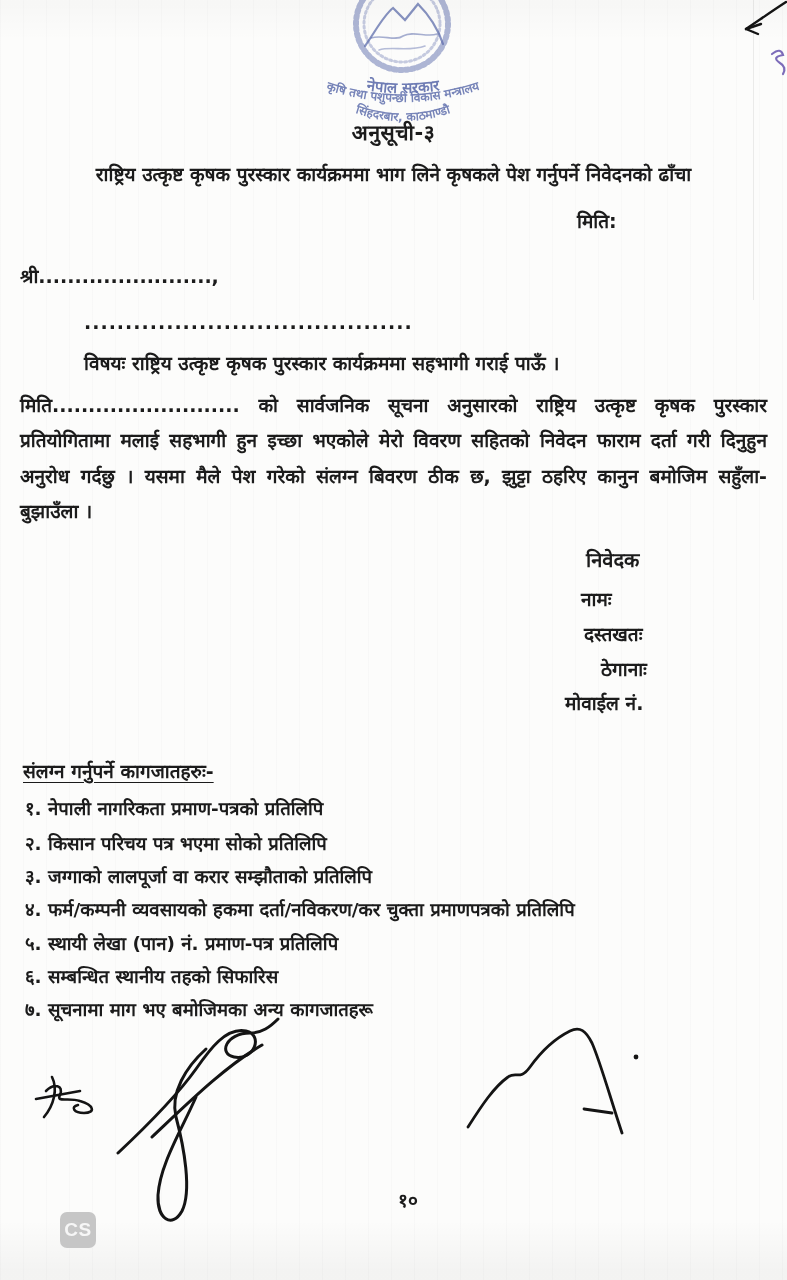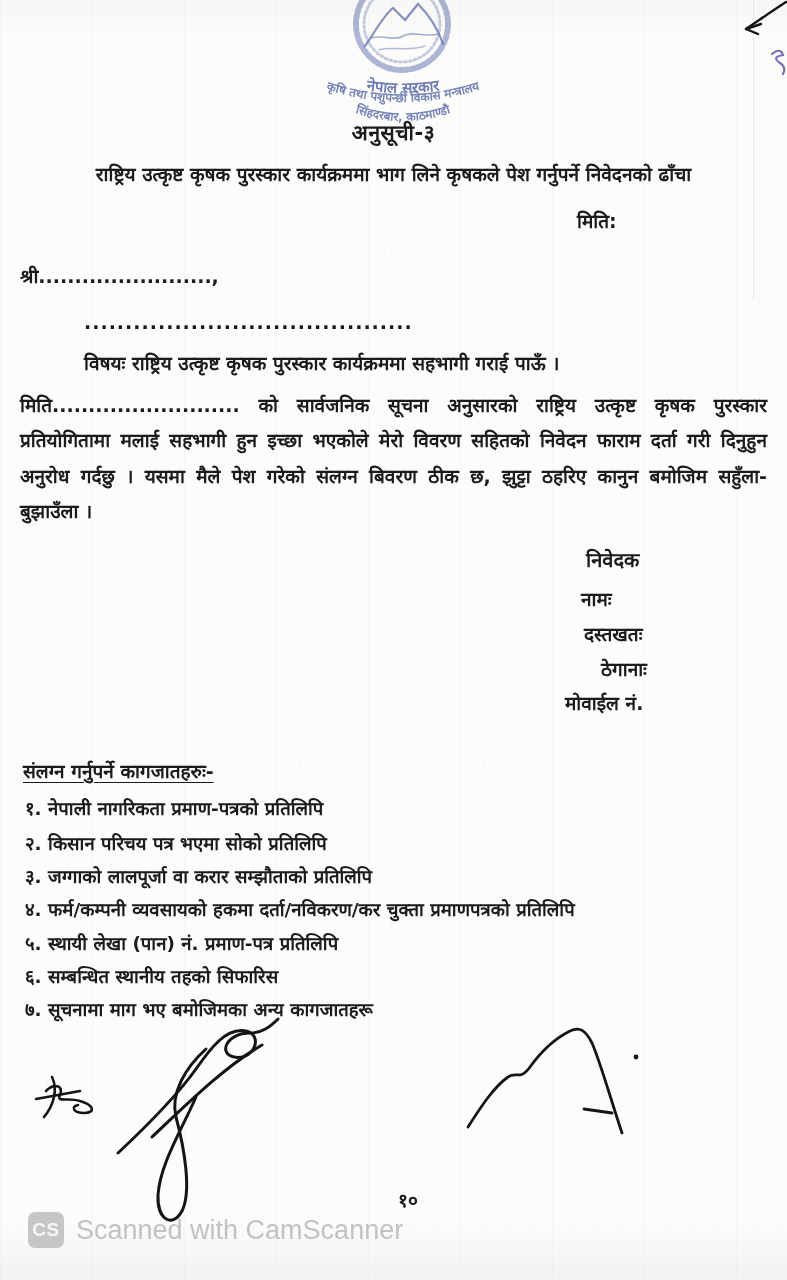--- a/index.html
+++ b/index.html
@@ -43,21 +43,21 @@
   .attach-heading{left:23px;top:758px;font-size:19px;font-weight:700;text-decoration:underline;text-underline-offset:4px;}
   .attach-item{left:25px;font-size:18.5px;white-space:nowrap;}
   .ai0{top:795px;}.ai1{top:830px;}.ai2{top:863px;}.ai3{top:896px;}
   .ai4{top:930px;}.ai5{top:963px;}.ai6{top:996px;}
   .page-number{left:398px;top:1187px;font-size:19px;}
   .stamp-svg{left:283px;top:-6px;z-index:2;opacity:.85;}
   .marks-svg{left:690px;top:0;z-index:3;}
   .signatures-svg{left:0;top:1005px;z-index:3;}
   .footer{position:absolute;left:28px;top:1212px;display:flex;align-items:center;gap:12px;z-index:6;}
   .cs-box{width:36px;height:36px;border-radius:7px;background:#c6c6c6;display:flex;align-items:center;justify-content:center;
-          font-family:"Liberation Sans",sans-serif;font-weight:700;font-size:19px;color:#f6f6f6;letter-spacing:.5px;}
+          font-family:"Liberation Sans",sans-serif;font-weight:700;font-size:19px;color:#f6f6f6;letter-spacing:.5px;margin-left:32px;}
   .cs-text{font-family:"Liberation Sans",sans-serif;font-size:27px;color:#c2c2c2;font-weight:400;}
 </style>
 </head>
 <body>
 
 <div class="page">
 
   <div class="fold-line"></div>
 
   <svg class="abs stamp-svg" width="240" height="150" viewBox="0 0 240 150">
@@ -142,16 +142,15 @@
         <path d="M 584 104 L 612 108"></path>
         <circle cx="636" cy="52" r="2.4" fill="#141414" stroke="none"></circle>
       </g>
     </g>
   </svg>
 
   <div class="abs dev page-number">१०</div>
 
   <div class="footer">
     <div class="cs-box">CS</div>
-    <div class="cs-text">Scanned with CamScanner</div>
   </div>
 
 </div>
 
 </body></html>

